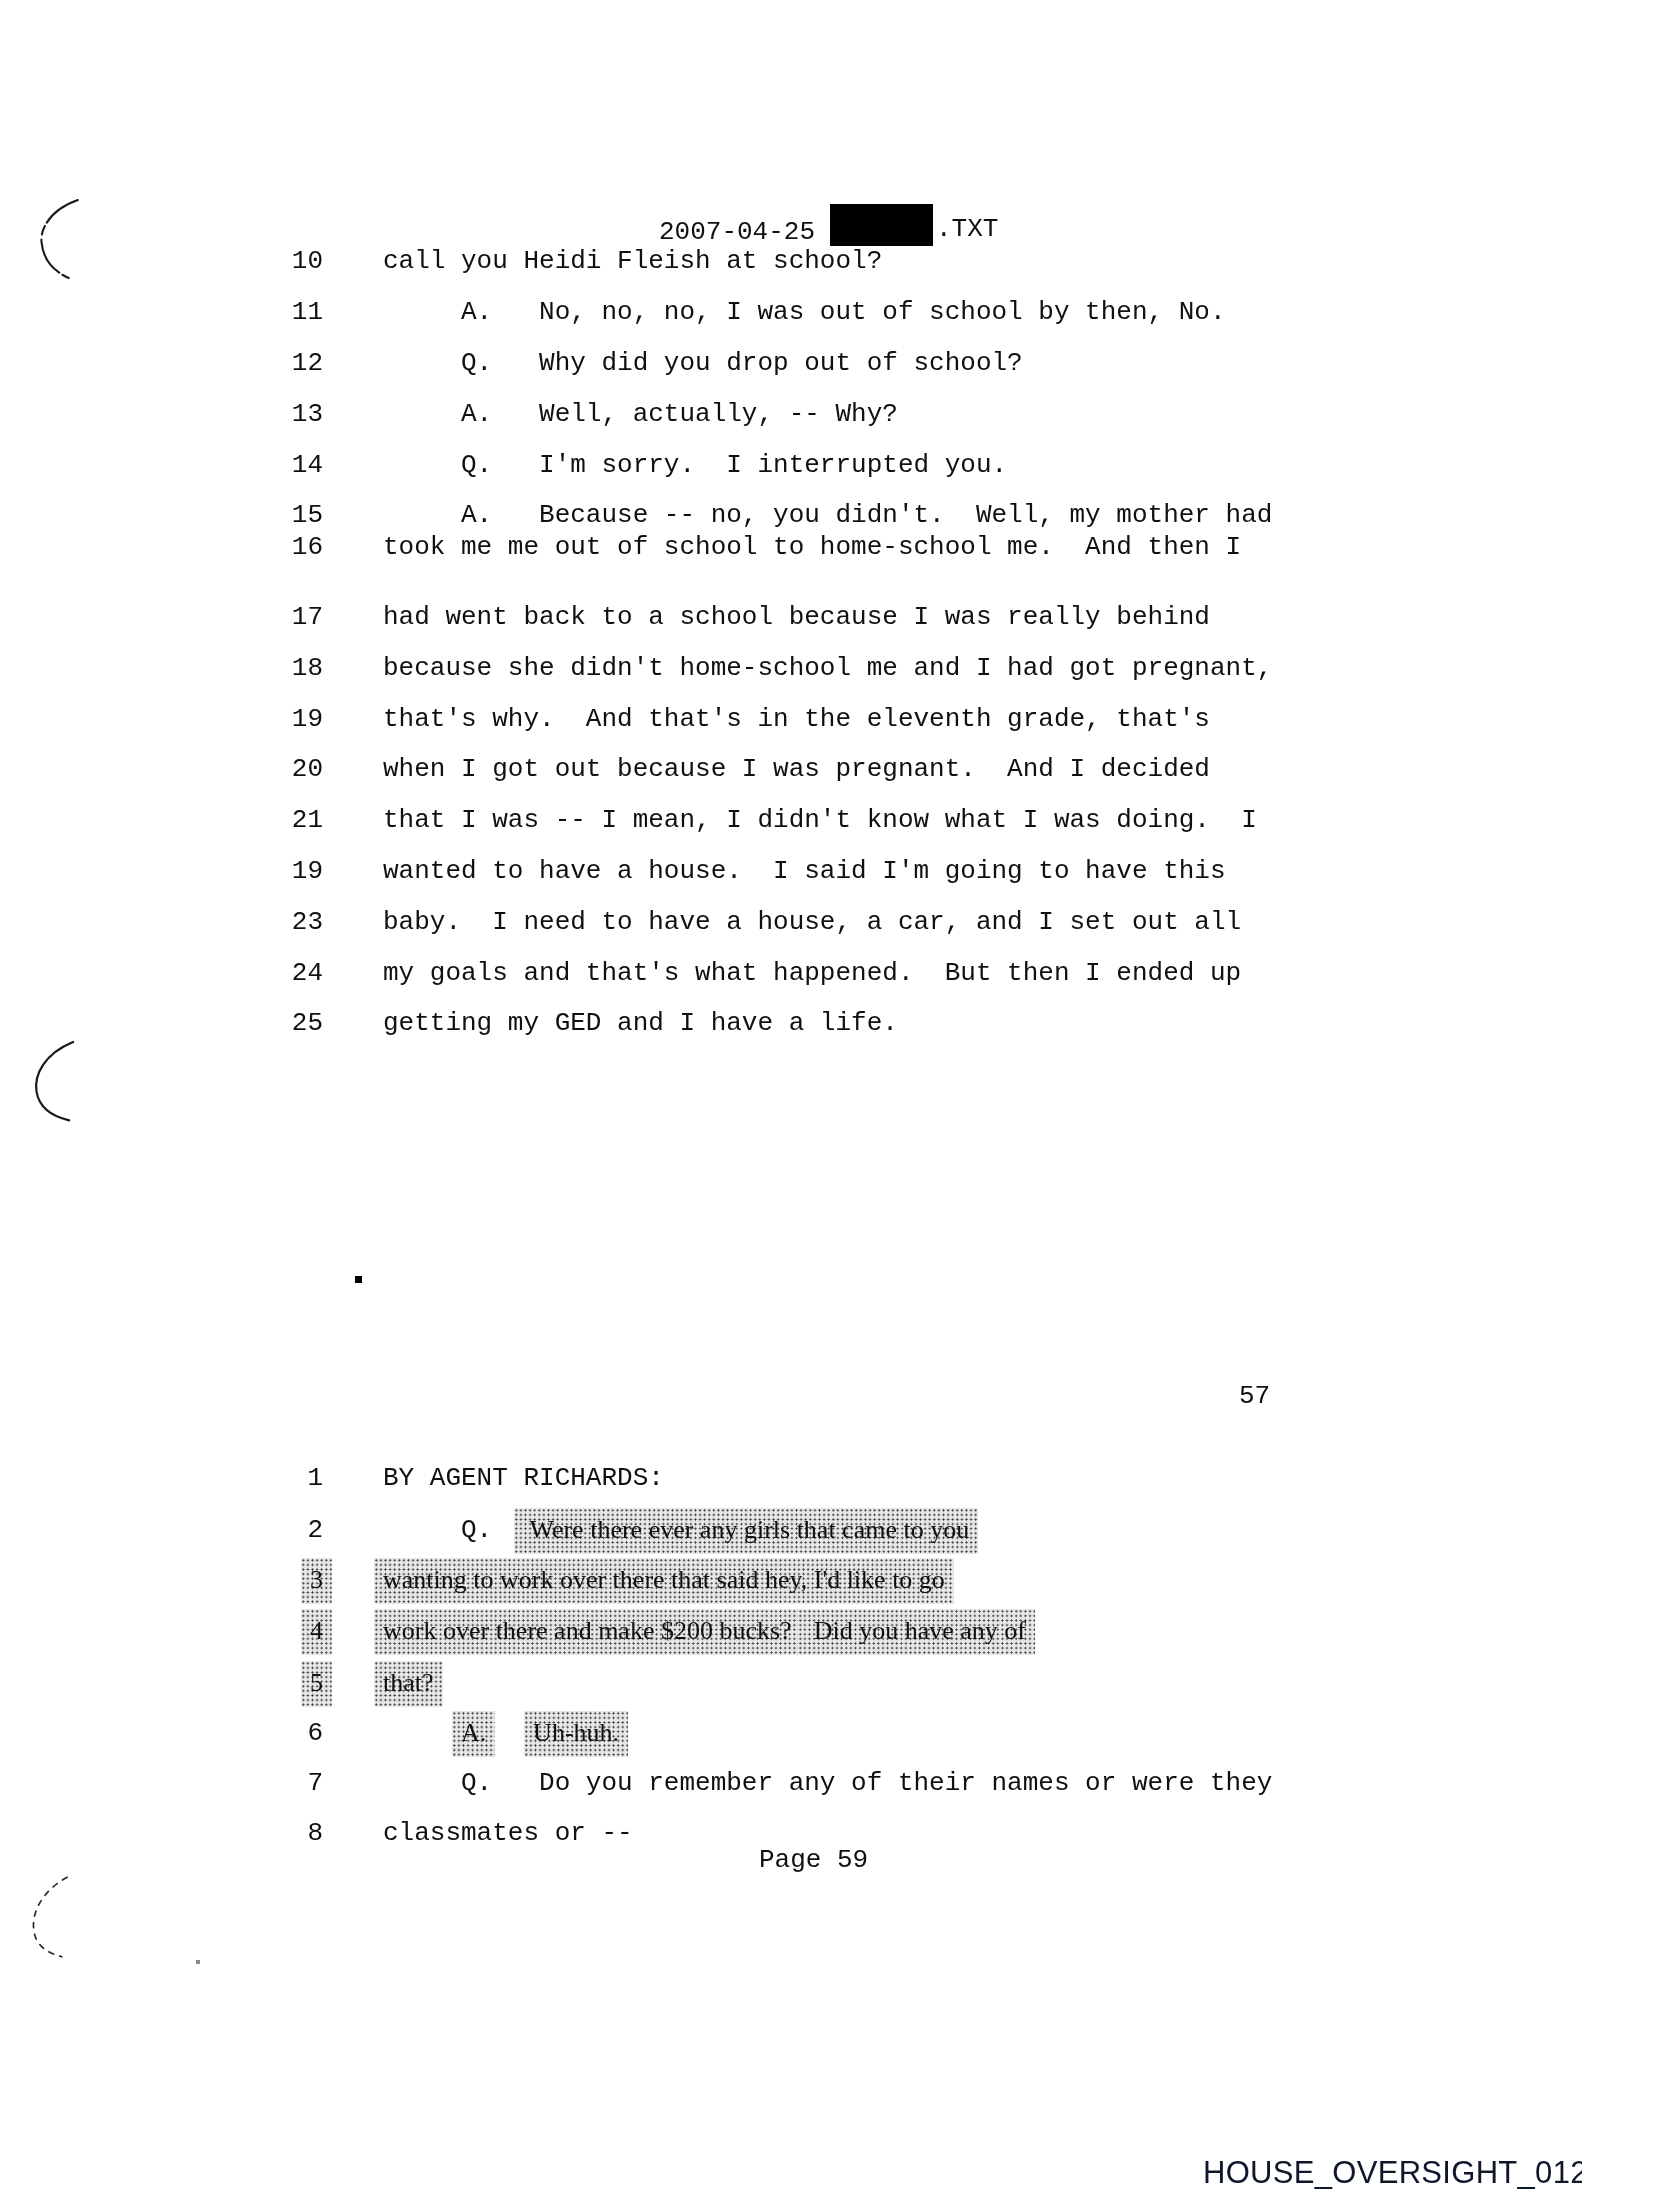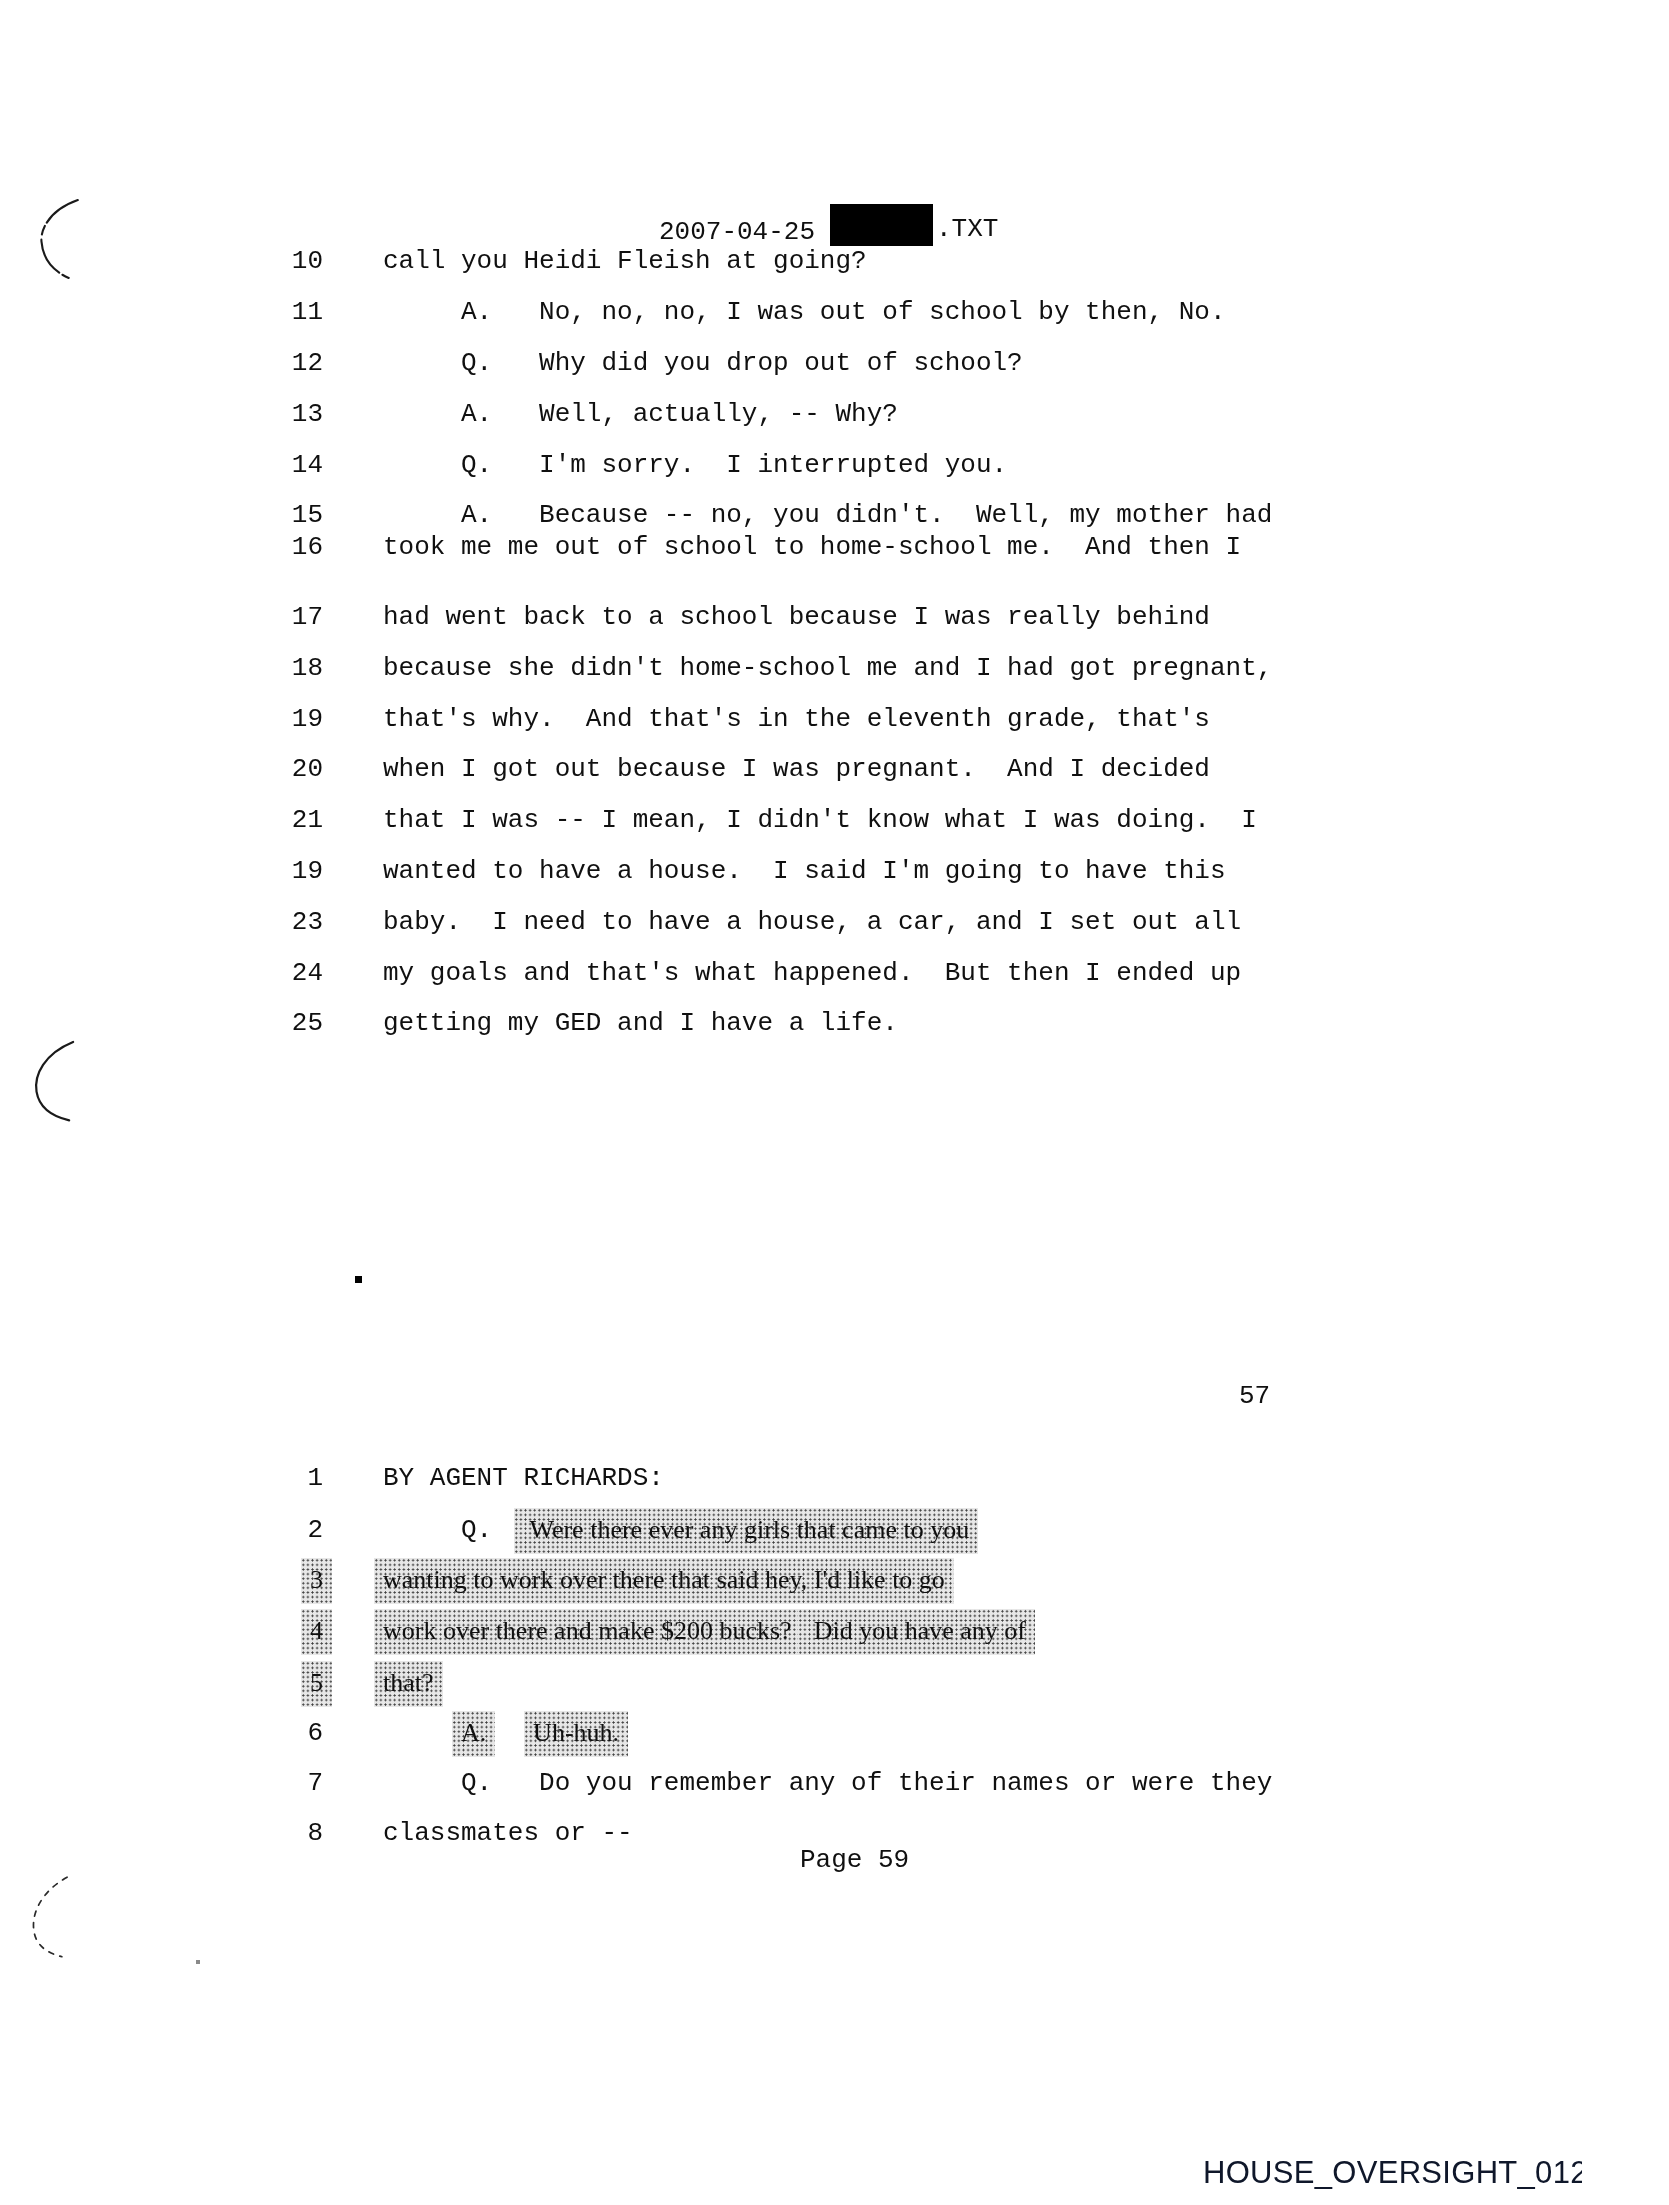--- a/index.html
+++ b/index.html
@@ -40,21 +40,21 @@
     position: absolute;
     font-size: 26px;
     line-height: 30px;
     white-space: pre;
   }
   .redaction {
     position: absolute;
     background: #000000;
   }
   .pageno-top { position: absolute; font-size: 26px; white-space: pre; }
-  .footer-page { position: absolute; font-size: 26px; white-space: pre; margin-left: 41px; }
+  .footer-page { position: absolute; font-size: 26px; white-space: pre; }
   .bates {
     position: absolute;
     font-family: "Liberation Sans", sans-serif;
     font-size: 31px;
     color: #0f172a;
     white-space: pre;
     letter-spacing: 0.3px;
   }
   .arc { position: absolute; }
   .speck { position: absolute; background: #000; }
@@ -78,21 +78,21 @@
   <div class="speck" style="left:1583px; top:1493px; width:5.9px; height:5.9px;"></div>
   <div class="speck" style="left:196px; top:1960px; width:3.9px; height:3.9px; background:#8a8a8a;"></div>
 
   <div class="header-group">
     <span class="header-date" style="left:659px; top:217px;">2007-04-25</span>
     <span class="redaction" style="left:830px; top:204px; width:103px; height:42px;"></span>
     <span class="header-ext" style="left:936px; top:214px;">.TXT</span>
   </div>
 
   <div>
-    <div class="line" style="top:246px"><span class="num">10</span><span class="sp"></span><span>call you Heidi Fleish at going?</span></div>
+    <div class="line" style="top:246px"><span class="num">10</span><span class="sp"></span><span>call you Heidi Fleish at school?</span></div>
     <div class="line" style="top:297px"><span class="num">11</span><span class="sp"></span><span>     A.   No, no, no, I was out of school by then, No.</span></div>
     <div class="line" style="top:348px"><span class="num">12</span><span class="sp"></span><span>     Q.   Why did you drop out of school?</span></div>
     <div class="line" style="top:399px"><span class="num">13</span><span class="sp"></span><span>     A.   Well, actually, -- Why?</span></div>
     <div class="line" style="top:450px"><span class="num">14</span><span class="sp"></span><span>     Q.   I'm sorry.  I interrupted you.</span></div>
     <div class="line" style="top:500px"><span class="num">15</span><span class="sp"></span><span>     A.   Because -- no, you didn't.  Well, my mother had</span></div>
     <div class="line" style="top:532px"><span class="num">16</span><span class="sp"></span><span>took me me out of school to home-school me.  And then I</span></div>
     <div class="line" style="top:602px"><span class="num">17</span><span class="sp"></span><span>had went back to a school because I was really behind</span></div>
     <div class="line" style="top:653px"><span class="num">18</span><span class="sp"></span><span>because she didn't home-school me and I had got pregnant,</span></div>
     <div class="line" style="top:704px"><span class="num">19</span><span class="sp"></span><span>that's why.  And that's in the eleventh grade, that's</span></div>
     <div class="line" style="top:754px"><span class="num">20</span><span class="sp"></span><span>when I got out because I was pregnant.  And I decided</span></div>

